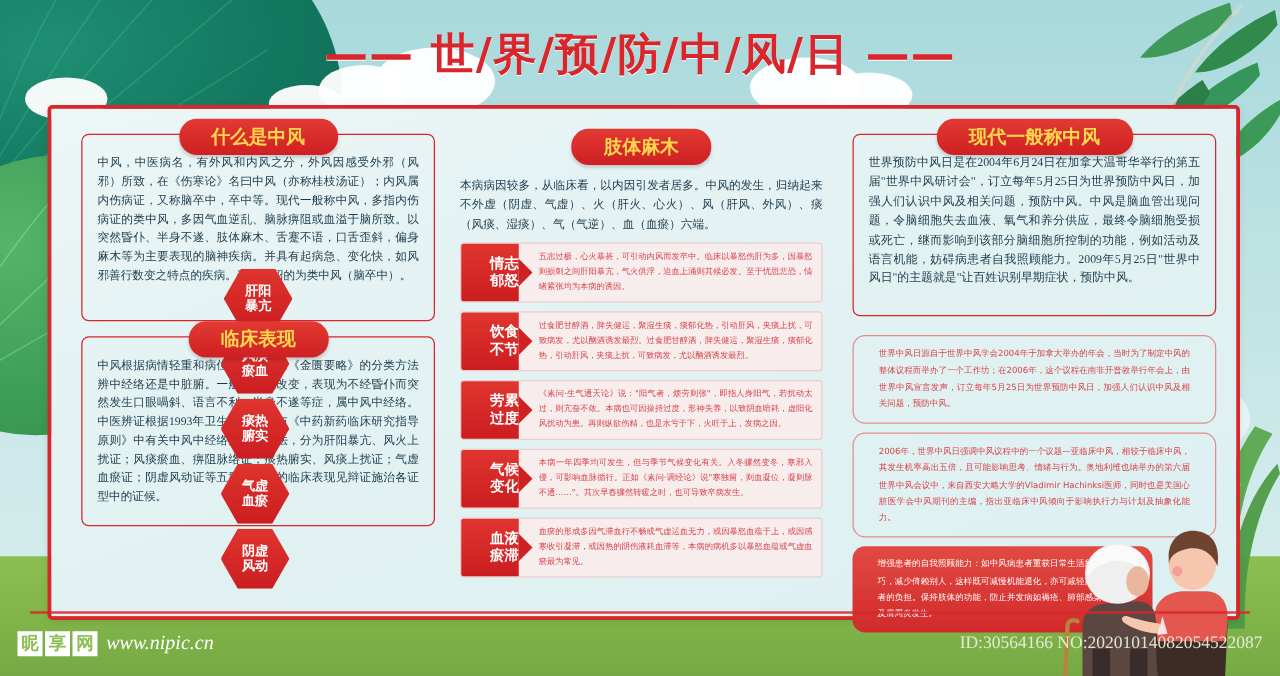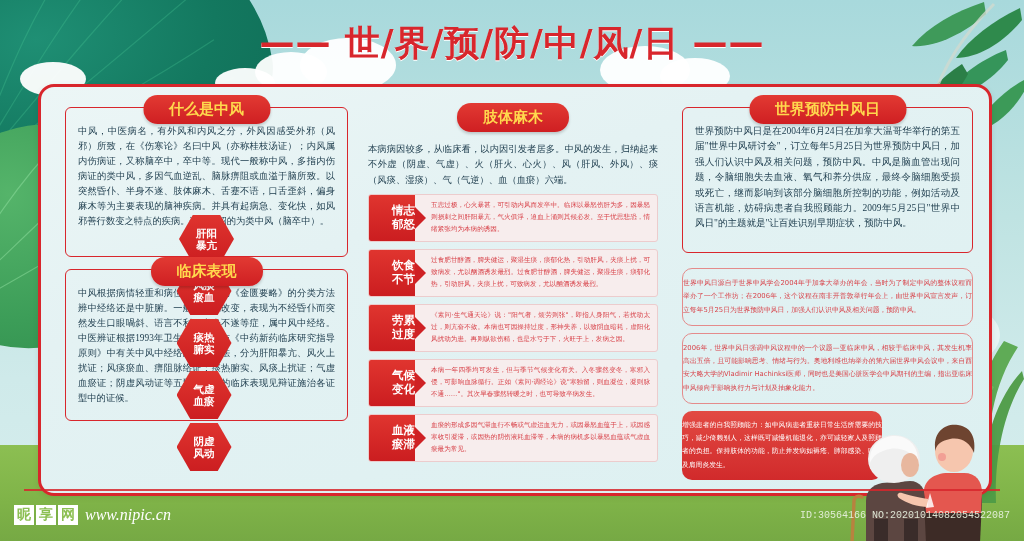--- a/index.html
+++ b/index.html
@@ -26,21 +26,21 @@
   .cloud{position:absolute;background:#fff;border-radius:50%;opacity:.95;}
   .bamboo{position:absolute;}
   
   .title-wrap{position:absolute;left:0;right:0;top:20px;text-align:center;z-index:6;}
   .title{display:inline-block;color:#d8262c;font-size:35px;font-weight:bold;letter-spacing:1px;
     font-family:"DejaVu Sans","Liberation Sans",sans-serif;
     text-shadow:0 1px 0 #fff;}
   
   .board{position:absolute;left:38px;top:84px;width:948px;height:406px;
     background:linear-gradient(160deg,#ecf6f6 0%,#e4f2f3 35%,#dcf0f1 100%);
-    border:3px solid #d8262c;border-radius:16px;z-index:4;
+    border:3px solid #d8262c;border-radius:4px;z-index:4;
     box-shadow:0 2px 6px rgba(0,0,0,.08);}
   .cols{position:absolute;inset:0;display:flex;padding:10px 10px 10px 10px;box-sizing:border-box;gap:6px;}
   .col{flex:1;position:relative;box-sizing:border-box;}
   .col.left{flex:0 0 303px;}
   .col.mid{flex:0 0 302px;}
   .col.right{flex:1;}
   
   .card{position:absolute;left:14px;right:6px;border:1.5px solid #d8262c;border-radius:6px;
     box-sizing:border-box;padding:16px 12px 10px 12px;background:transparent;}
   .ribbon{position:absolute;top:-13px;left:50%;transform:translateX(-50%);
@@ -65,35 +65,35 @@
   .cause-tag{position:relative;flex:0 0 46px;background:linear-gradient(180deg,#e0352f 0%,#cb1d20 100%);
     color:#fff;font-size:11.5px;font-weight:bold;line-height:1.2;
     display:flex;flex-direction:column;align-items:flex-end;justify-content:center;
     font-family:"DejaVu Sans","Liberation Sans",sans-serif;border-radius:2px 0 0 2px;}
   .cause-tag:after{content:"";position:absolute;left:100%;top:50%;transform:translateY(-50%);
     width:0;height:0;border:11px solid transparent;border-left-color:#cf2124;}
   .cause-text{flex:1;padding:5px 7px 5px 16px;font-size:6.6px;line-height:1.78;color:#d8434a;
     text-align:justify;font-family:"DejaVu Sans","Liberation Sans",sans-serif;}
   
   .redbox{margin-top:7px;background:linear-gradient(180deg,#e24a43 0%,#d12a2b 100%);
-    border-radius:10px;padding:8px 0;color:#fff;font-size:6.8px;line-height:1.95;
+    border-radius:10px;padding:8px 20px;color:#fff;font-size:6.8px;line-height:1.95;
     text-align:justify;font-family:"DejaVu Sans","Liberation Sans",sans-serif;}
   .redbox.outline{background:transparent;border:1.2px solid #e48b8b;color:#d8434a;}
   .redbox.small{width:200px;}
   
   .illus{position:absolute;right:16px;bottom:-4px;width:190px;height:130px;z-index:7;pointer-events:none;}
   
   .footer{position:absolute;left:0;right:0;bottom:0;height:52px;z-index:9;
     display:flex;align-items:center;justify-content:space-between;padding:0 14px;box-sizing:border-box;}
   .logo{display:flex;align-items:center;gap:7px;}
   .logo-mark{display:flex;gap:2px;}
   .logo-ch{background:#fff;color:#8cbf52;font-weight:bold;font-size:14px;
     padding:1px 3px;font-family:"DejaVu Sans","Liberation Sans",sans-serif;}
   .logo-url{color:#fff;font-size:16px;font-style:italic;font-family:"Liberation Serif",serif;}
-  .idtxt{color:#e9f2e0;font-size:10px;opacity:.92;font-family:Liberation Mono, monospace;}
+  .idtxt{color:#e9f2e0;font-size:14px;opacity:.92;font-family:Liberation Serif, serif;}
   .redline-top{position:absolute;left:24px;right:24px;top:0;height:2px;background:#d8262c;opacity:.85;}
 </style>
 </head>
 <body>
 
 <div class="bg"></div>
 
 <div class="leafblob"></div>
 <svg class="leafveins" viewBox="0 0 330 250">
   <g stroke="#4fd09a" stroke-width="1.2" fill="none" opacity=".55">
@@ -230,21 +230,21 @@
             <span>血液</span>
             <span>瘀滞</span>
           </div>
           <div class="cause-text">血瘀的形成多因气滞血行不畅或气虚运血无力，或因暴怒血蕴于上，或因感寒收引凝滞，或因热的阴伤液耗血滞等，本病的病机多以暴怒血蕴或气虚血瘀最为常见。</div>
         </div>
       </div>
     </div>
 
     <div class="col right">
       <div class="card" style="top:10px;height:146px;">
-        <div class="ribbon">世界预防中风日</div>
+        <div class="ribbon">现代一般称中风</div>
         <div class="body-text" style="font-size:9.5px;">世界预防中风日是在2004年6月24日在加拿大温哥华举行的第五届"世界中风研讨会"，订立每年5月25日为世界预防中风日，加强人们认识中风及相关问题，预防中风。中风是脑血管出现问题，令脑细胞失去血液、氧气和养分供应，最终令脑细胞受损或死亡，继而影响到该部分脑细胞所控制的功能，例如活动及语言机能，妨碍病患者自我照顾能力。2009年5月25日"世界中风日"的主题就是"让百姓识别早期症状，预防中风。</div>
       </div>
 
       <div style="position:absolute;left:14px;right:6px;top:164px;">
         <div class="redbox outline">世界中风日源自于世界中风学会2004年于加拿大举办的年会，当时为了制定中风的整体议程而举办了一个工作坊；在2006年，这个议程在南非开普敦举行年会上，由世界中风宣言发声，订立每年5月25日为世界预防中风日，加强人们认识中风及相关问题，预防中风。</div>
         <div class="redbox outline">2006年，世界中风日强调中风议程中的一个议题—亚临床中风，相较于临床中风，其发生机率高出五倍，且可能影响思考、情绪与行为。奥地利维也纳举办的第六届世界中风会议中，来自西安大略大学的Vladimir Hachinksi医师，同时也是美国心脏医学会中风期刊的主编，指出亚临床中风倾向于影响执行力与计划及抽象化能力。</div>
         <div class="redbox small">增强患者的自我照顾能力：如中风病患者重获日常生活所需要的技巧，减少倚赖别人，这样既可减慢机能退化，亦可减轻家人及照顾者的负担。保持肢体的功能，防止并发病如褥疮、肺部感染、哽噎及肩周炎发生。</div>
       </div>
     </div>
 

